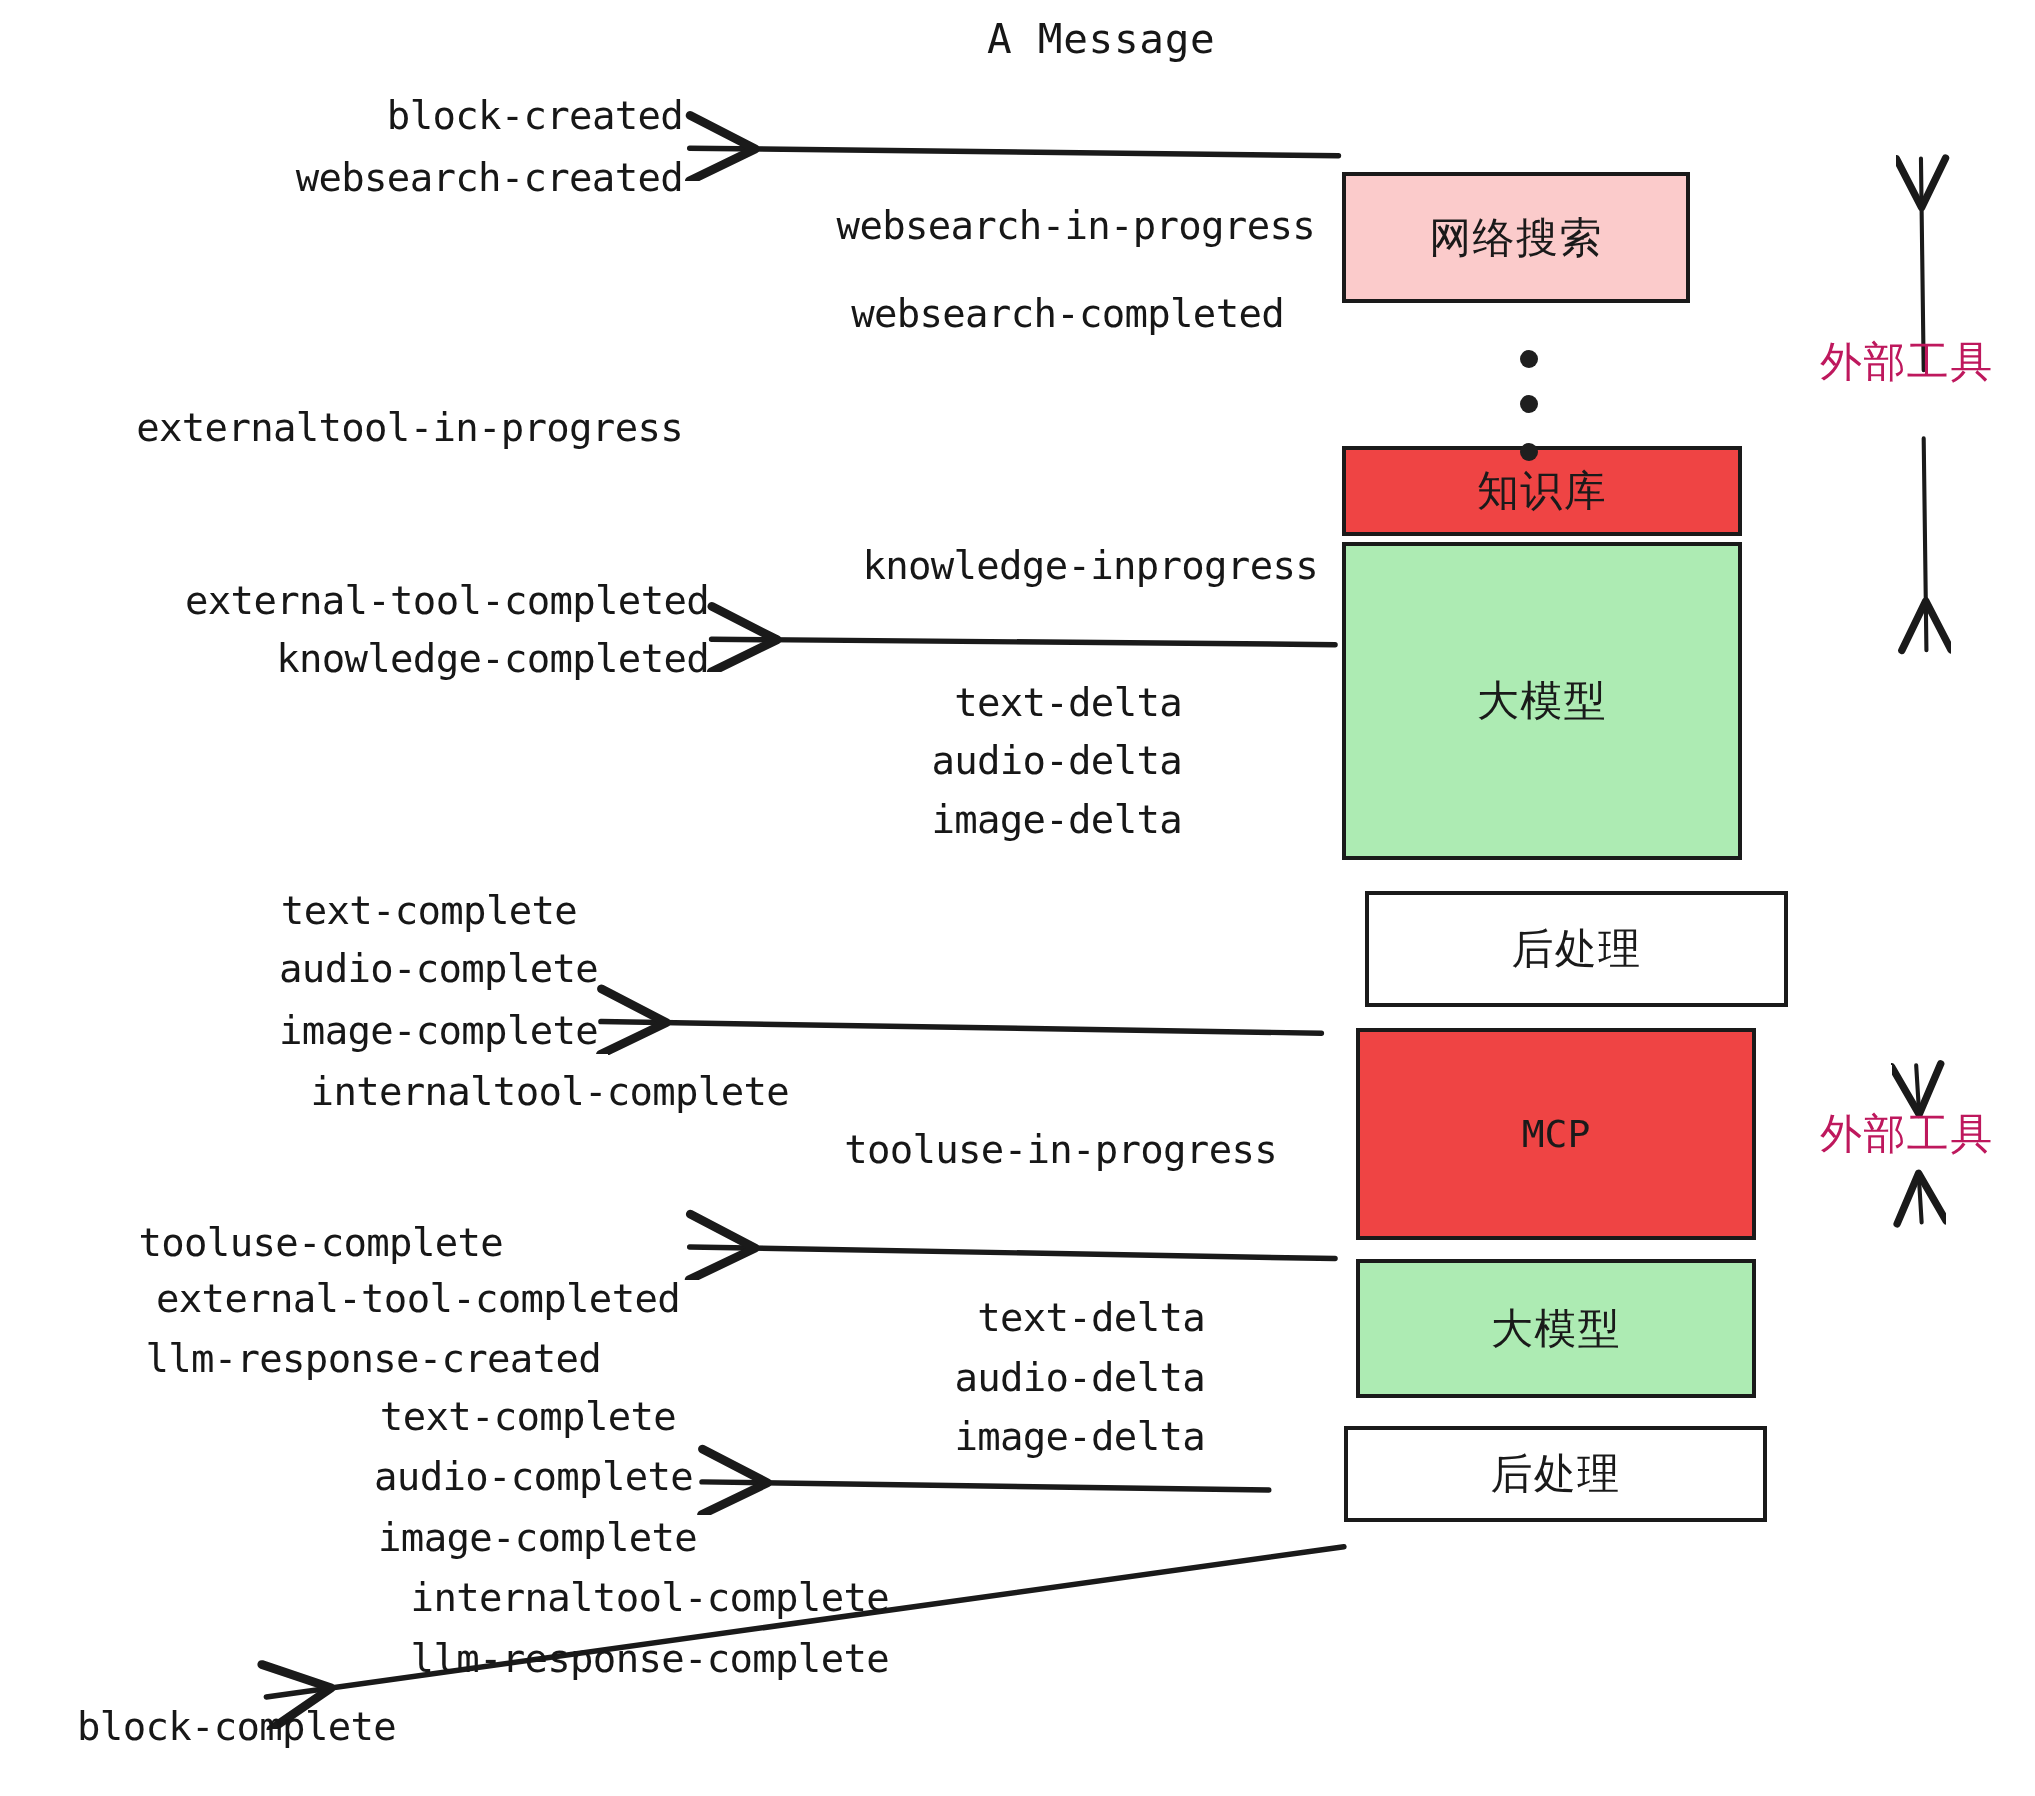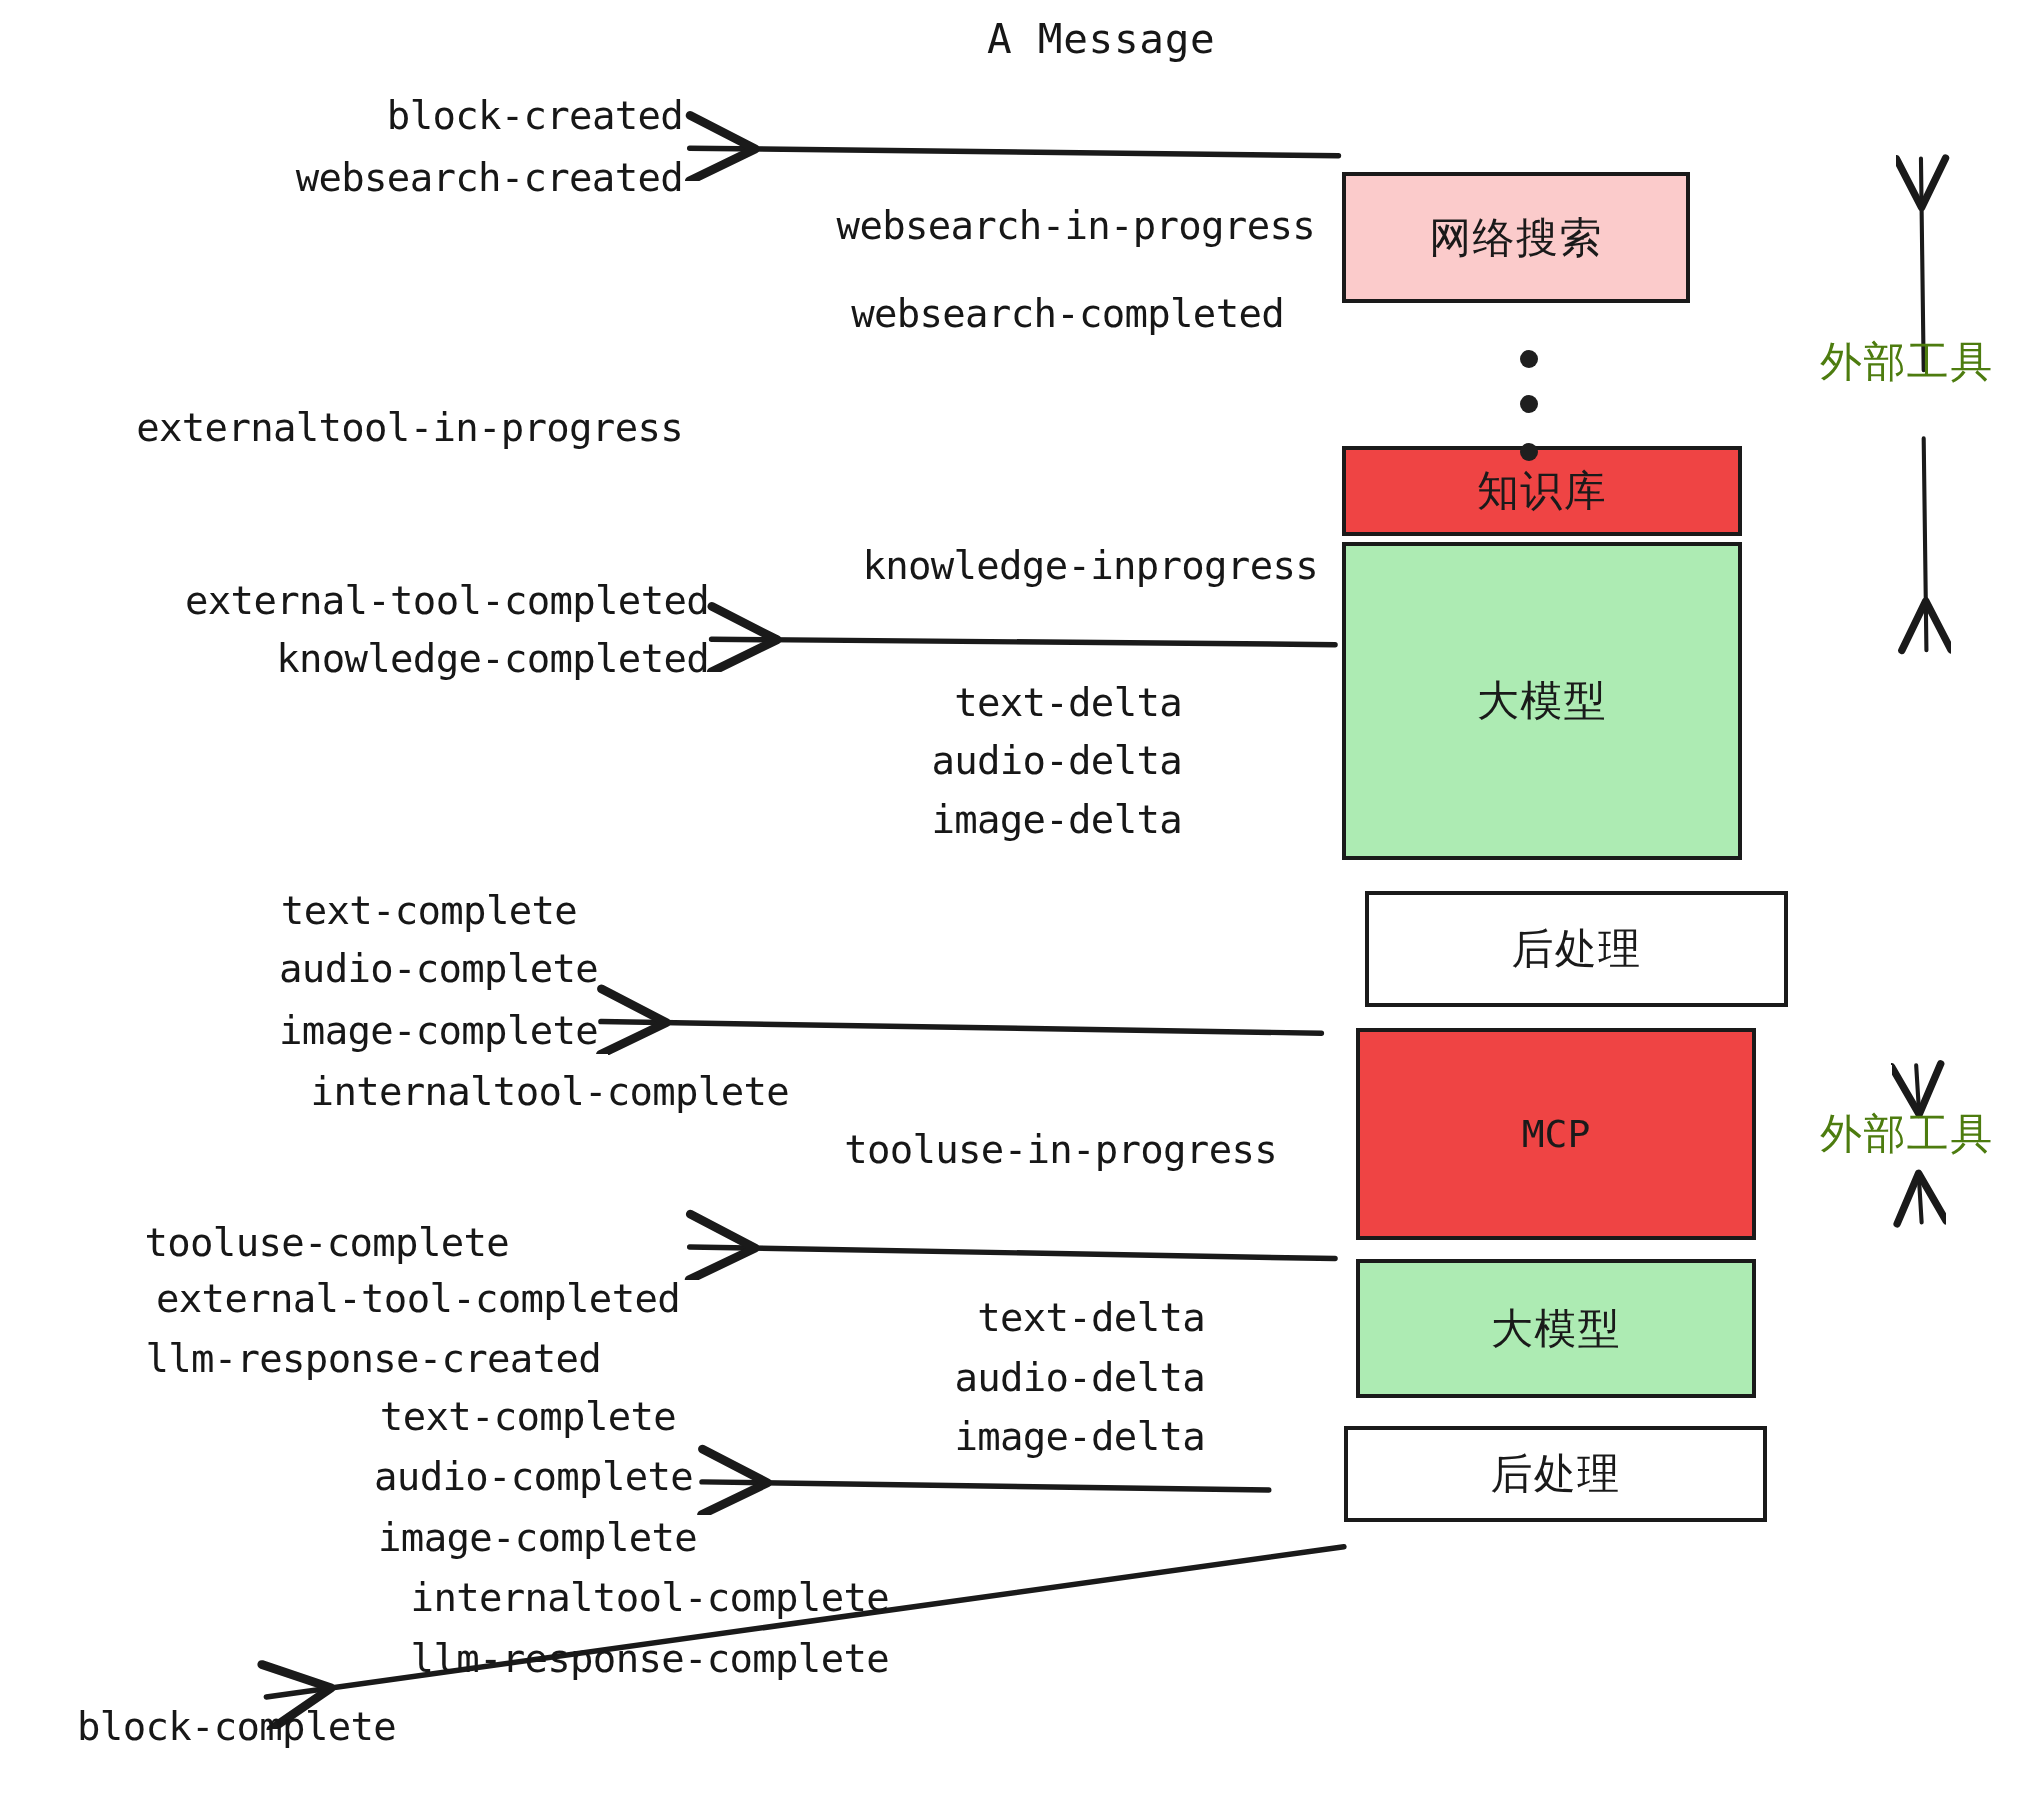--- a/index.html
+++ b/index.html
@@ -60,21 +60,21 @@
     font-family: "DejaVu Sans Mono", monospace;
     font-size: 41px;
     color: #171717;
     white-space: nowrap;
     letter-spacing: 0.7px;
   }
   .side-label {
     position: absolute;
     font-family: "DejaVu Sans", sans-serif;
     font-size: 42px;
-    color: #4d7c0f;
+    color: #be185d;
     white-space: nowrap;
     letter-spacing: 1.4px;
     line-height: 1;
   }
   .dot {
     position: absolute;
     width: 18px;
     height: 18px;
     border-radius: 50%;
     background: #1f1f1f;
@@ -145,21 +145,21 @@
       <div class="evt right-anchor" style="left: 0px; top: 581px; width: 709px;">external-tool-completed</div>
       <div class="evt right-anchor" style="left: 0px; top: 639px; width: 709px;">knowledge-completed</div>
       <div class="evt right-anchor" style="left: 0px; top: 683px; width: 1182px;">text-delta</div>
       <div class="evt right-anchor" style="left: 0px; top: 741px; width: 1182px;">audio-delta</div>
       <div class="evt right-anchor" style="left: 0px; top: 800px; width: 1182px;">image-delta</div>
       <div class="evt right-anchor" style="left: 0px; top: 891px; width: 577px;">text-complete</div>
       <div class="evt right-anchor" style="left: 0px; top: 949px; width: 598px;">audio-complete</div>
       <div class="evt right-anchor" style="left: 0px; top: 1011px; width: 598px;">image-complete</div>
       <div class="evt right-anchor" style="left: 0px; top: 1072px; width: 789px;">internaltool-complete</div>
       <div class="evt right-anchor" style="left: 0px; top: 1130px; width: 1277px;">tooluse-in-progress</div>
-      <div class="evt right-anchor" style="left: 16px; top: 1223px; width: 485px; padding-left: 8px;">tooluse-complete</div>
+      <div class="evt right-anchor" style="left: 10px; top: 1223px; width: 485px; padding-left: 8px;">tooluse-complete</div>
       <div class="evt right-anchor" style="left: 0px; top: 1279px; width: 680px;">external-tool-completed</div>
       <div class="evt right-anchor" style="left: 0px; top: 1339px; width: 601px;">llm-response-created</div>
       <div class="evt right-anchor" style="left: 0px; top: 1298px; width: 1205px;">text-delta</div>
       <div class="evt right-anchor" style="left: 0px; top: 1358px; width: 1205px;">audio-delta</div>
       <div class="evt right-anchor" style="left: 0px; top: 1417px; width: 1205px;">image-delta</div>
       <div class="evt right-anchor" style="left: 0px; top: 1397px; width: 676px;">text-complete</div>
       <div class="evt right-anchor" style="left: 0px; top: 1457px; width: 693px;">audio-complete</div>
       <div class="evt right-anchor" style="left: 0px; top: 1518px; width: 697px;">image-complete</div>
       <div class="evt right-anchor" style="left: 0px; top: 1578px; width: 889px;">internaltool-complete</div>
       <div class="evt right-anchor" style="left: 0px; top: 1639px; width: 889px;">llm-response-complete</div>

